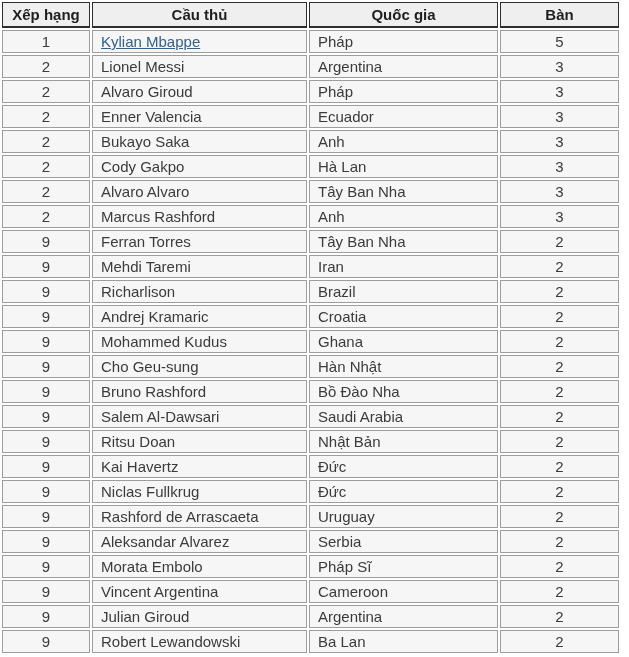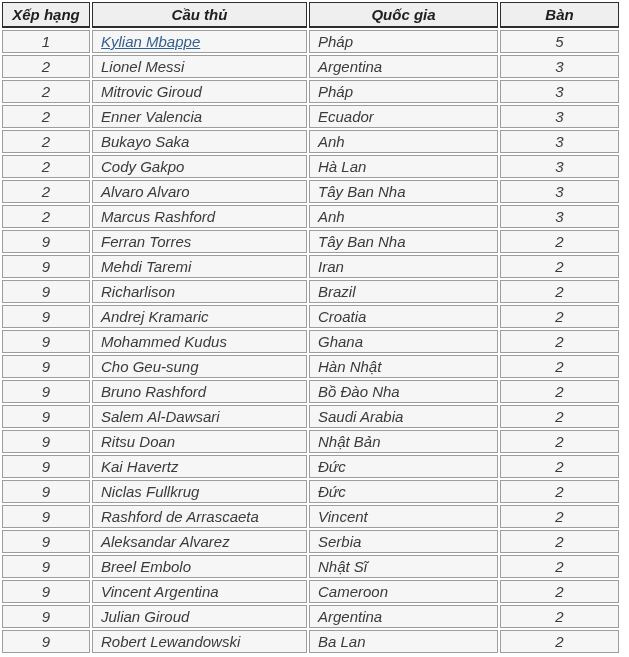--- a/index.html
+++ b/index.html
@@ -18,21 +18,20 @@
     width:629px;height:657px;overflow:hidden;
     background:var(--page-bg);
     font-family:"Liberation Sans","DejaVu Sans",sans-serif;
   }
   table.scorers{
     width:574px;
     table-layout:fixed;
     border-collapse:separate;
     border-spacing:2px;
     background:var(--page-bg);
-    font-style:italic;
   }
   col.c-rank{width:88px;}
   col.c-player{width:215px;}
   col.c-country{width:189px;}
   col.c-goals{width:119px;}
   th{
     background:var(--head-bg);
     border:1px solid var(--head-border);
     border-bottom-width:2px;
     color:var(--head-text);
@@ -88,21 +87,21 @@
         <td class="center">5</td>
       </tr>
       <tr>
         <td class="center">2</td>
         <td>Lionel Messi</td>
         <td>Argentina</td>
         <td class="center">3</td>
       </tr>
       <tr>
         <td class="center">2</td>
-        <td>Mitrovic Giroud</td>
+        <td>Alvaro Giroud</td>
         <td>Pháp</td>
         <td class="center">3</td>
       </tr>
       <tr>
         <td class="center">2</td>
         <td>Enner Valencia</td>
         <td>Ecuador</td>
         <td class="center">3</td>
       </tr>
       <tr>
@@ -191,33 +190,33 @@
       </tr>
       <tr>
         <td class="center">9</td>
         <td>Niclas Fullkrug</td>
         <td>Đức</td>
         <td class="center">2</td>
       </tr>
       <tr>
         <td class="center">9</td>
         <td>Rashford de Arrascaeta</td>
-        <td>Vincent</td>
+        <td>Uruguay</td>
         <td class="center">2</td>
       </tr>
       <tr>
         <td class="center">9</td>
         <td>Aleksandar Alvarez</td>
         <td>Serbia</td>
         <td class="center">2</td>
       </tr>
       <tr>
         <td class="center">9</td>
-        <td>Breel Embolo</td>
-        <td>Nhật Sĩ</td>
+        <td>Morata Embolo</td>
+        <td>Pháp Sĩ</td>
         <td class="center">2</td>
       </tr>
       <tr>
         <td class="center">9</td>
         <td>Vincent Argentina</td>
         <td>Cameroon</td>
         <td class="center">2</td>
       </tr>
       <tr>
         <td class="center">9</td>

